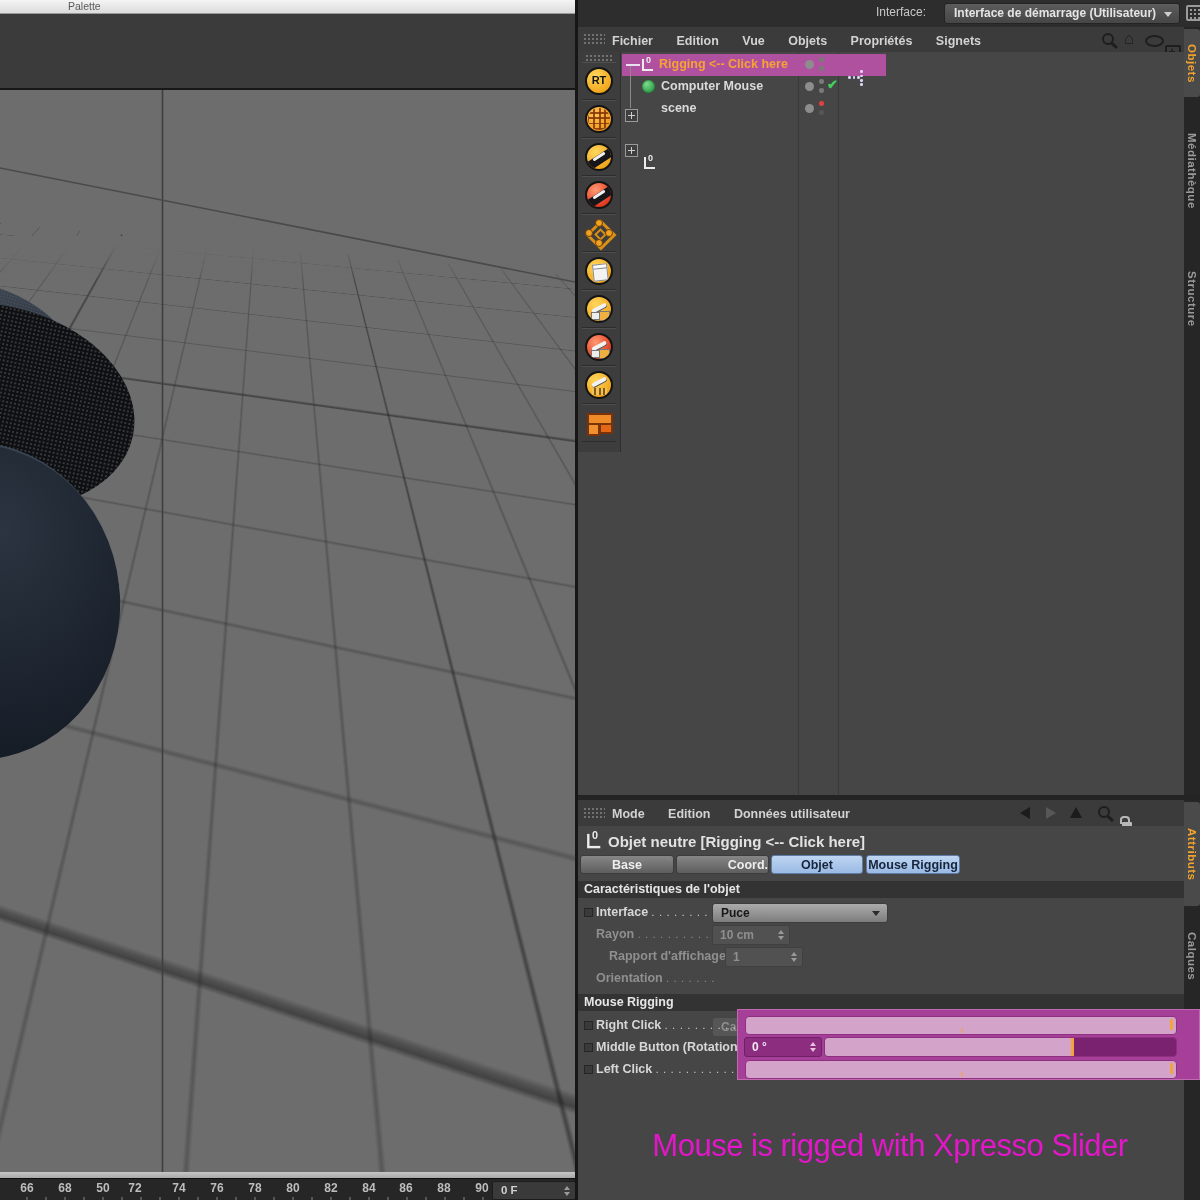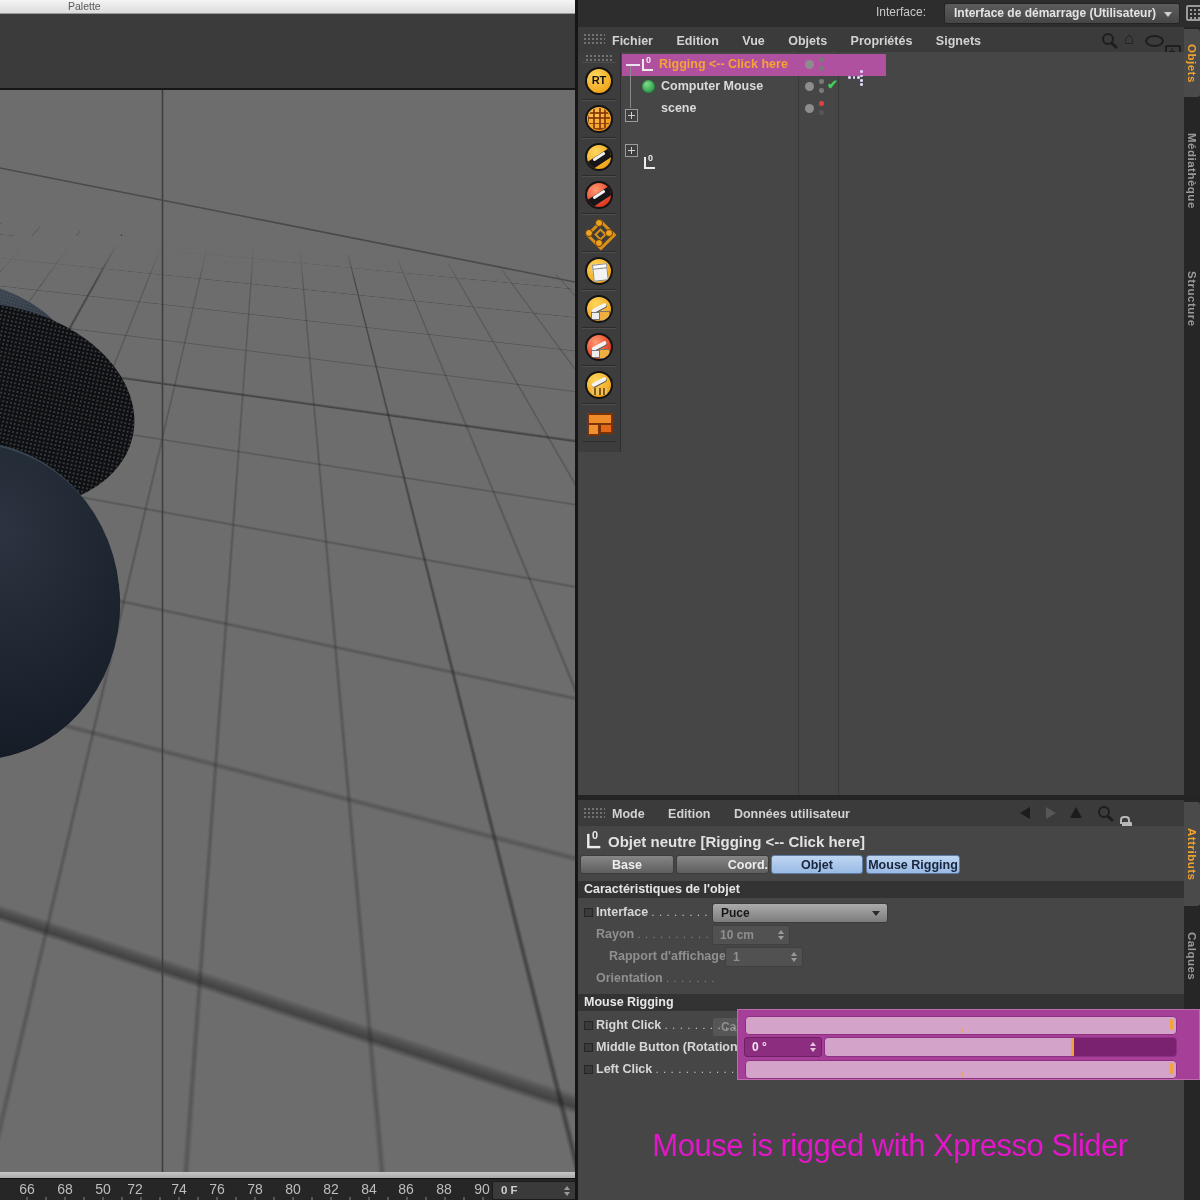--- a/index.html
+++ b/index.html
@@ -29,21 +29,21 @@
   .mouse-band{position:absolute;left:-152px;top:215px;width:288px;height:202px;border-radius:50%;
     transform:rotate(12deg);background:#0d0f12;}
   .mouse-band:after{content:"";position:absolute;inset:0;border-radius:50%;
     background-image:radial-gradient(rgba(120,120,120,.38) .8px,transparent 1.1px);background-size:4px 4px;}
   .mouse-bottom{position:absolute;left:-172px;top:352px;width:292px;height:316px;border-radius:50%;
     transform:rotate(-6deg);background:radial-gradient(ellipse at 62% 28%,#2b3440,#151c26 72%);
     border-top:2px solid rgba(130,150,170,.25);}
   .vp-frame{left:0;top:1172px;width:575px;height:6px;background:linear-gradient(#c6c6c6,#a8a8a8);}
   
   .ruler{left:0;top:1178px;width:575px;height:22px;background:#262626;border-top:1px solid #0d0d0d;}
-  .ruler-label{position:absolute;top:2px;width:22px;text-align:center;font-size:14px;font-weight:400;color:#bdbdbd;}
+  .ruler-label{position:absolute;top:2px;width:22px;text-align:center;font-size:12px;font-weight:700;color:#bdbdbd;}
   .ruler-ticks{position:absolute;left:0;bottom:0;width:490px;height:4px;
     background:repeating-linear-gradient(90deg,transparent 0 18px,#858585 18px 19px);background-position:8.5px 0;}
   .frame-field{left:492px;top:1181px;width:82px;height:17px;background:#3a3a3a;border:1px solid #1c1c1c;border-radius:2px;}
   .frame-field .val{position:absolute;left:8px;top:1px;font-size:11.5px;font-weight:700;color:#cfcfcf;line-height:15px;}
   
   .vdivider{left:575px;top:0;width:3px;height:1200px;background:#161616;}
   .menubar{background:#3b3b3b;border-bottom:1px solid #242424;}
   .menu-item{font-size:12.5px;font-weight:700;color:#d2d2d2;margin-right:19px;cursor:default;}
   .grip{width:22px;height:13px;background-image:radial-gradient(#787878 1px,transparent 1.4px);background-size:4px 4px;opacity:.9;}
   .panel-bg{background:#464646;}

